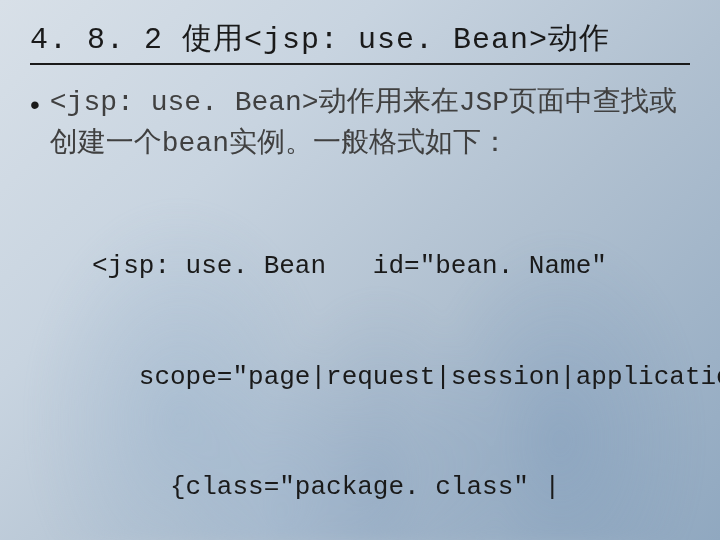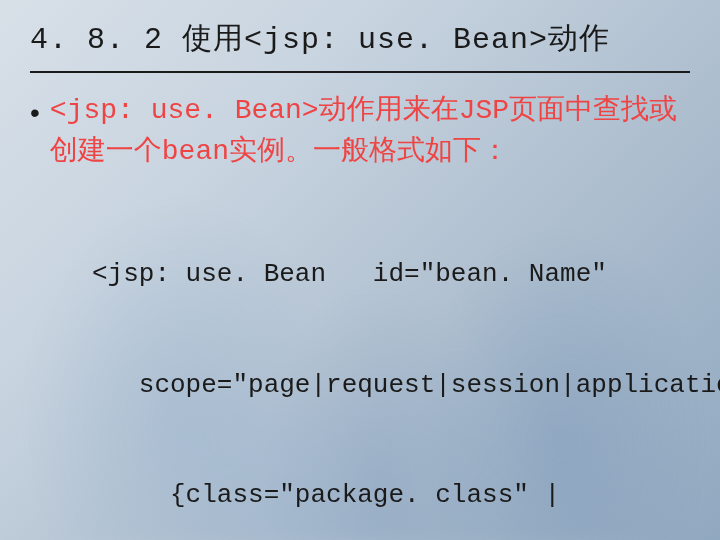--- a/index.html
+++ b/index.html
@@ -21,21 +21,21 @@
     }
     .slide {
       position: relative;
       padding: 18px 30px 20px 30px;
       z-index: 1;
     }
     .title {
       font-size: 30px;
       font-weight: 400;
       color: #1a1a1a;
-      margin-bottom: 12px;
+      margin-bottom: 4px;
       letter-spacing: 1px;
       font-family: "Courier New", "SimHei", monospace;
     }
     .underline {
       height: 2px;
       background: #1a1a1a;
       width: 660px;
       margin-bottom: 18px;
     }
     .desc-row {
@@ -45,21 +45,21 @@
     }
     .bullet {
       font-size: 28px;
       color: #1a1a1a;
       margin-right: 10px;
       line-height: 1.4;
       margin-top: 2px;
     }
     .desc {
       font-size: 28px;
-      color: #ef4444;
+      color: #404040;
       line-height: 1.45;
       font-family: "Courier New", "SimSun", monospace;
     }
     .code-block {
       font-family: "Courier New", monospace;
       font-size: 26px;
       color: #1a1a1a;
       line-height: 1.42;
       margin-left: 62px;
       margin-top: 10px;

